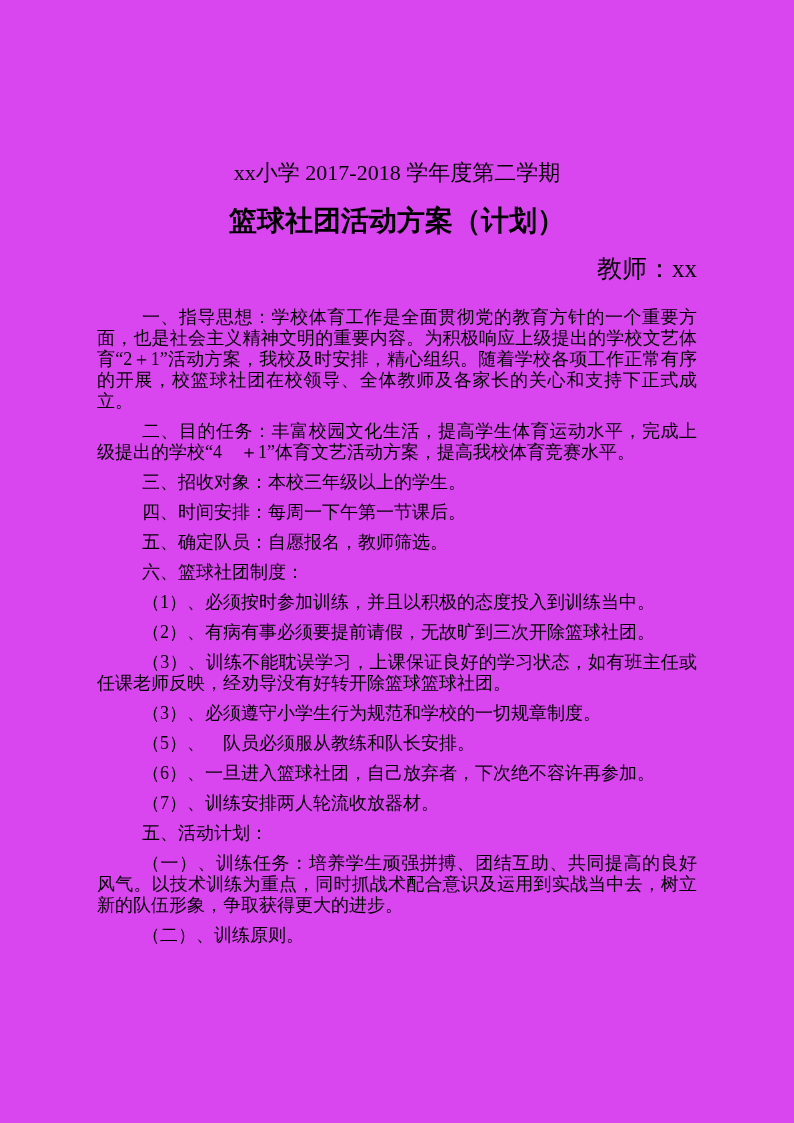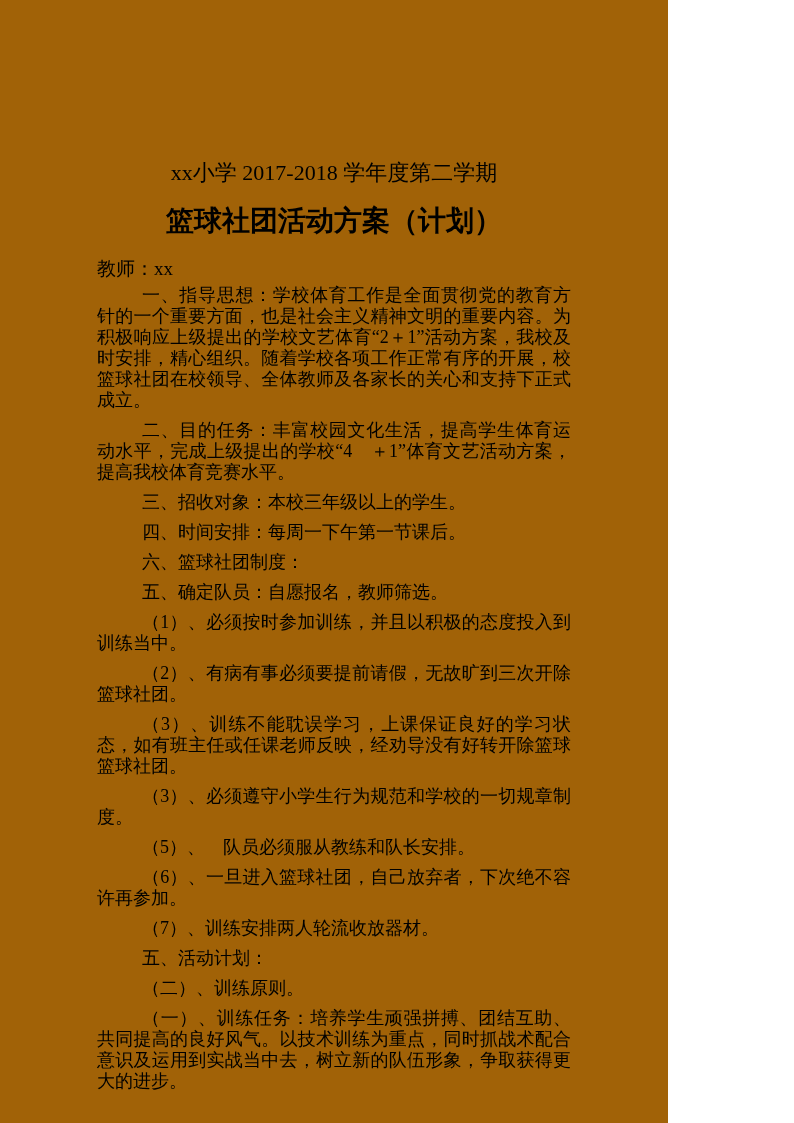--- a/index.html
+++ b/index.html
@@ -2,23 +2,23 @@
 <html><head>
 <meta charset="utf-8">
 <style>
   html, body {
     margin: 0;
     padding: 0;
     background: #ffffff;
   }
   .page {
     position: relative;
-    width: 668px;
+    width: 794px;
     height: 1123px;
-    background: #a16207;
+    background: #d946ef;
     color: #000000;
     overflow: hidden;
     font-family: "Liberation Serif", "DejaVu Serif", serif;
   }
   .content {
     padding: 158px 97px 0 97px; 
   }
   p { margin: 0; }
   .title1 {
     text-align: center;
@@ -28,24 +28,24 @@
     font-weight: normal;
   }
   .title2 {
     text-align: center;
     font-size: 28px;
     line-height: 36px;
     font-weight: bold;
     margin-bottom: 17px;
   }
   .teacher {
-    text-align: left;
-    font-size: 19px;
+    text-align: right;
+    font-size: 25px;
     line-height: 25px;
-    margin-bottom: 4px;
+    margin-bottom: 26px;
   }
   .para {
     font-size: 18px;
     line-height: 21px;
     text-indent: 2.5em;
     text-align: justify;
     text-justify: inter-character;
     margin-bottom: 9px;
     word-break: break-all;
   }
@@ -56,26 +56,26 @@
 <div class="page">
   <div class="content">
     <p class="title1">xx小学 2017-2018 学年度第二学期</p>
     <p class="title2">篮球社团活动方案（计划）</p>
     <p class="teacher">教师：xx</p>
 
     <p class="para">一、指导思想：学校体育工作是全面贯彻党的教育方针的一个重要方面，也是社会主义精神文明的重要内容。为积极响应上级提出的学校文艺体育“2＋1”活动方案，我校及时安排，精心组织。随着学校各项工作正常有序的开展，校篮球社团在校领导、全体教师及各家长的关心和支持下正式成立。</p>
     <p class="para">二、目的任务：丰富校园文化生活，提高学生体育运动水平，完成上级提出的学校“4　＋1”体育文艺活动方案，提高我校体育竞赛水平。</p>
     <p class="para">三、招收对象：本校三年级以上的学生。</p>
     <p class="para">四、时间安排：每周一下午第一节课后。</p>
+    <p class="para">五、确定队员：自愿报名，教师筛选。</p>
     <p class="para">六、篮球社团制度：</p>
-    <p class="para">五、确定队员：自愿报名，教师筛选。</p>
     <p class="para">（1）、必须按时参加训练，并且以积极的态度投入到训练当中。</p>
     <p class="para">（2）、有病有事必须要提前请假，无故旷到三次开除篮球社团。</p>
     <p class="para">（3）、训练不能耽误学习，上课保证良好的学习状态，如有班主任或任课老师反映，经劝导没有好转开除篮球篮球社团。</p>
     <p class="para">（3）、必须遵守小学生行为规范和学校的一切规章制度。</p>
     <p class="para">（5）、　队员必须服从教练和队长安排。</p>
     <p class="para">（6）、一旦进入篮球社团，自己放弃者，下次绝不容许再参加。</p>
     <p class="para">（7）、训练安排两人轮流收放器材。</p>
     <p class="para">五、活动计划：</p>
+    <p class="para">（一）、训练任务：培养学生顽强拼搏、团结互助、共同提高的良好风气。以技术训练为重点，同时抓战术配合意识及运用到实战当中去，树立新的队伍形象，争取获得更大的进步。</p>
     <p class="para">（二）、训练原则。</p>
-    <p class="para">（一）、训练任务：培养学生顽强拼搏、团结互助、共同提高的良好风气。以技术训练为重点，同时抓战术配合意识及运用到实战当中去，树立新的队伍形象，争取获得更大的进步。</p>
   </div>
 </div>
 
 </body></html>

